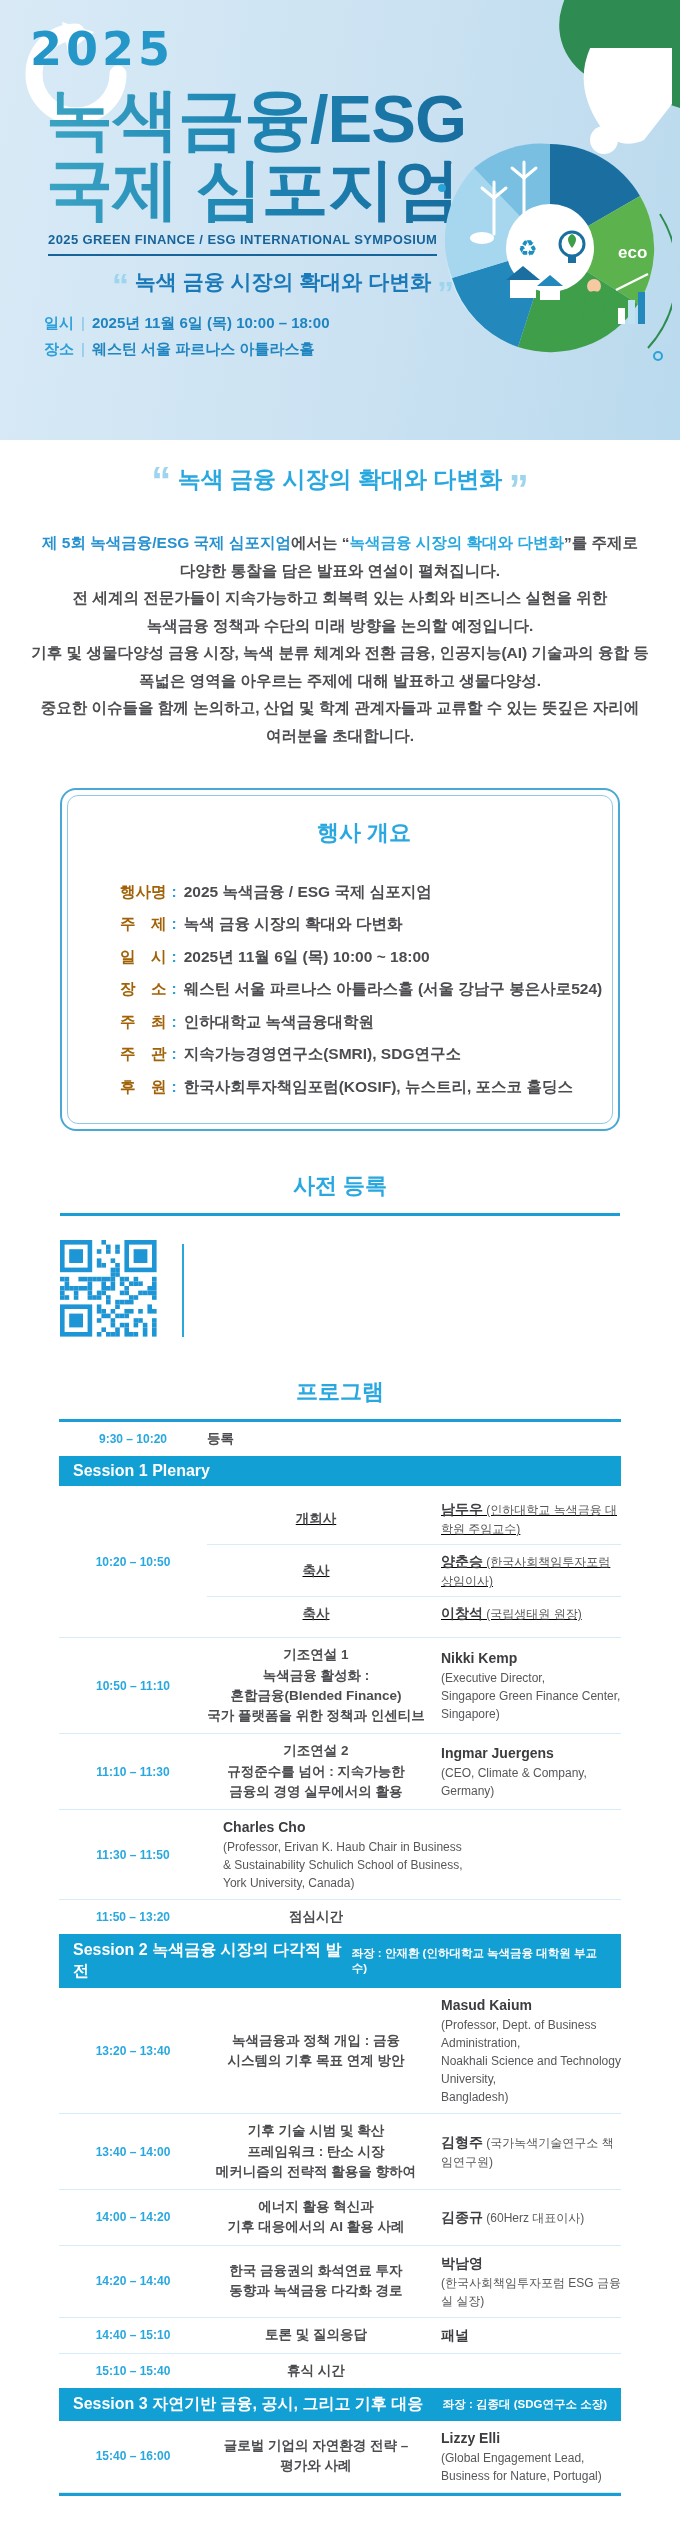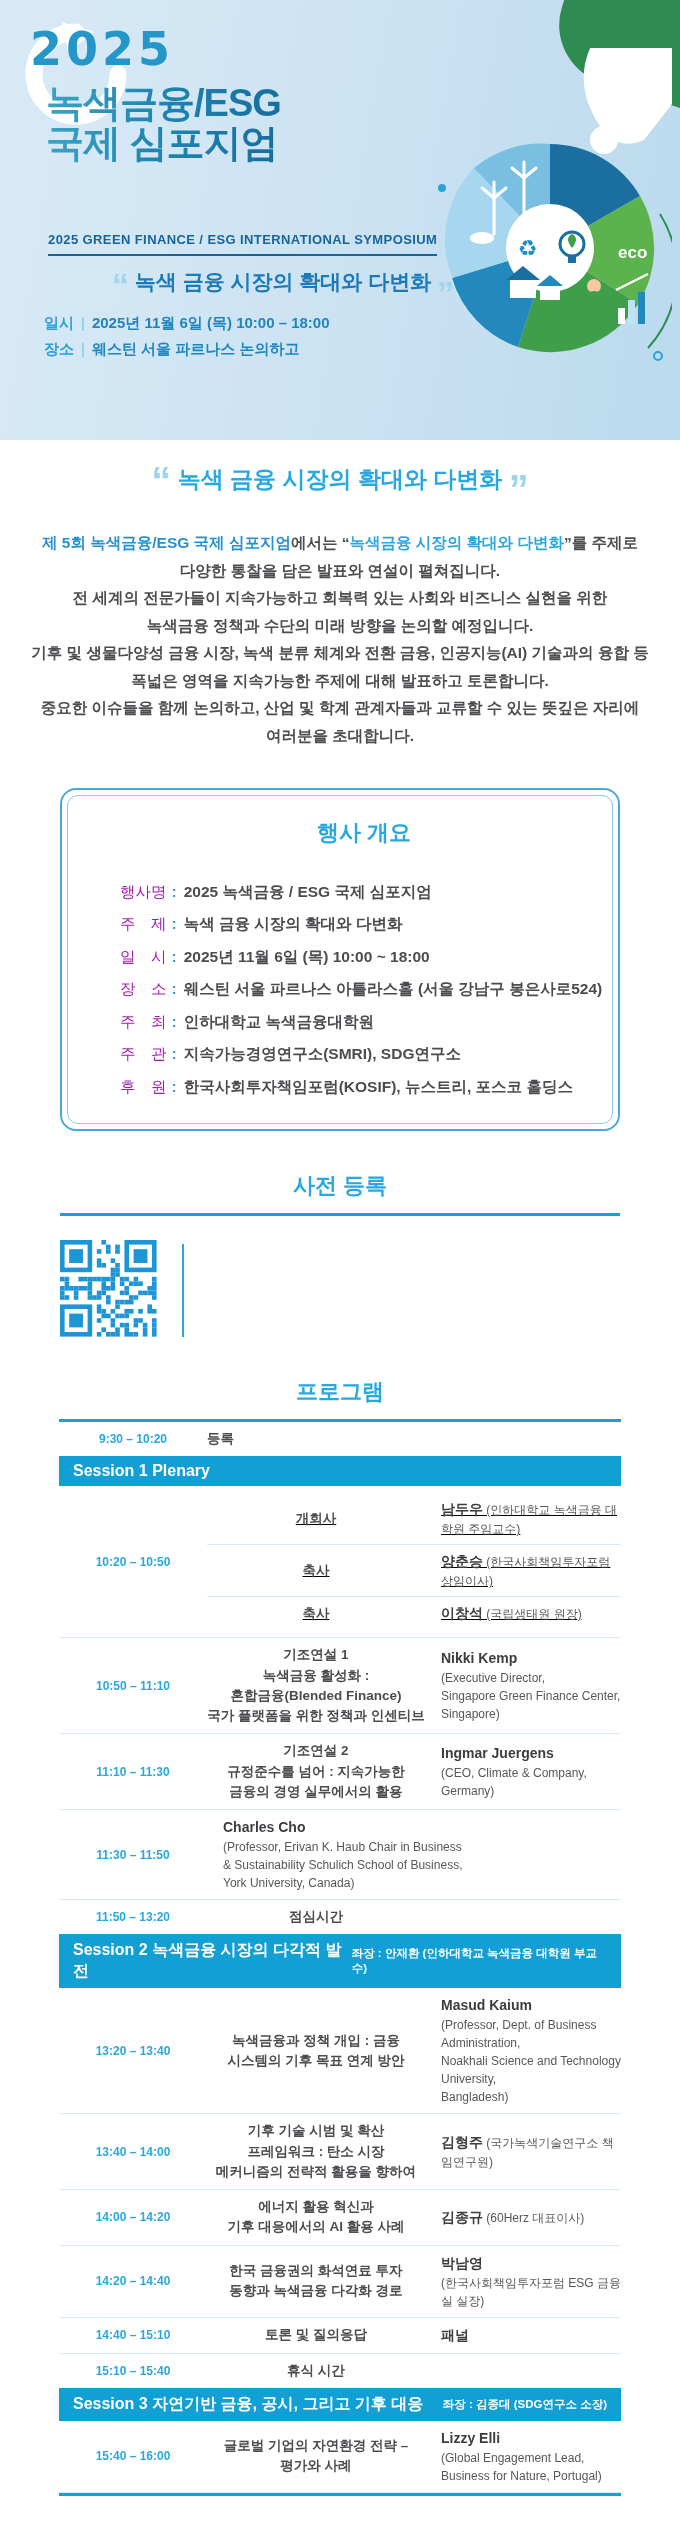--- a/index.html
+++ b/index.html
@@ -6,21 +6,21 @@
   html,body { background:#fff; }
   body { width:680px; font-family:"Liberation Sans","DejaVu Sans",sans-serif; }
   .page { position:relative; width:680px; height:2522px; overflow:hidden; background:#fff; }
 
   
   .hero { position:relative; height:440px; background:linear-gradient(100deg,#d9eaf6 0%,#cbe2f2 55%,#badaed 100%); overflow:hidden; }
   .hero-corner { position:absolute; right:-30px; top:-40px; width:150px; height:130px; background:#2e8c52; transform:rotate(18deg); border-radius:0 0 0 60px; }
   .yr-wrap { position:absolute; left:30px; top:22px; }
   .yr-arrow { position:absolute; left:-8px; top:-2px; }
   .yr { position:relative; font-size:46px; font-weight:900; letter-spacing:4px; color:#2496c8; font-family:"DejaVu Sans",sans-serif; }
-  .ttl { position:absolute; left:46px; top:84px; line-height:1.04; font-weight:900; font-size:38px; letter-spacing:-1px;
+  .ttl { position:absolute; left:46px; top:84px; line-height:1.04; font-weight:900; font-size:67px; letter-spacing:-1px;
          background:linear-gradient(90deg,#3ba4c4 0%,#1f86b4 45%,#176d9e 100%); -webkit-background-clip:text; background-clip:text; color:transparent; }
   .subttl { position:absolute; left:48px; top:232px; font-size:13px; font-weight:bold; letter-spacing:.4px; color:#17649a;
             border-bottom:2px solid #17649a; padding-bottom:7px; }
   .slogan { position:absolute; left:112px; top:268px; font-size:21px; font-weight:900; color:#1a79b8; }
   .q { color:#9fd4ee; font-size:34px; font-weight:900; line-height:0; position:relative; top:8px; }
   .q.close { top:16px; }
   .meta { position:absolute; left:44px; top:310px; font-size:15px; color:#2293cc; line-height:1.75; }
   .meta .lbl { font-weight:bold; color:#2a9fd8; }
   .meta .bar { color:#7cc3e6; padding:0 7px; font-weight:normal; }
   .meta .val { font-weight:bold; color:#1f85c0; }
@@ -32,21 +32,21 @@
   .intro-title .q { font-size:40px; }
   .intro-lines { margin-top:34px; font-size:15.5px; line-height:1.78; color:#4c4d50; font-weight:600; }
   .seg-blue { color:#2591d0; }
   .seg-cyan { color:#29a8e0; }
 
   
   .ov-box { position:relative; width:560px; margin:38px auto 0 auto; border:2px solid #49a9d6; border-radius:16px; padding:28px 10px 26px 58px; }
   .ov-box:before { content:""; position:absolute; inset:5px; border:1px solid #8fcbe8; border-radius:11px; pointer-events:none; }
   .ov-title { text-align:center; font-size:22px; font-weight:900; color:#29a8e0; margin-bottom:28px; }
   .ov-row { display:flex; font-size:15.5px; line-height:2.1; }
-  .ov-lbl { color:#a21caf; font-weight:400; white-space:pre; }
+  .ov-lbl { color:#a16207; font-weight:700; white-space:pre; }
   .ov-col { color:#2a9fd8; font-weight:900; padding:0 7px 0 5px; }
   .ov-val { color:#4b4c4f; font-weight:600; }
 
   
   .prereg { width:560px; margin:40px auto 0 auto; }
   .sec-title { text-align:center; font-size:22px; font-weight:900; color:#29a8e0; }
   .prereg-rule { border-top:3px solid #1b9ed6; margin-top:12px; }
   .prereg-body { display:flex; align-items:center; margin-top:24px; }
   .qr { flex:0 0 100px; }
   .prereg-div { width:2px; background:#29a8e0; align-self:stretch; margin:4px 0 4px 22px; }
@@ -105,21 +105,21 @@
       <span class="q">“</span>
       <span>녹색 금융 시장의 확대와 다변화</span>
       <span class="q close">”</span>
     </div>
 
     <div class="meta">
       <div>
         <span class="lbl">일시</span><span class="bar">|</span><span class="val">2025년 11월 6일 (목) 10:00 – 18:00</span>
       </div>
       <div>
-        <span class="lbl">장소</span><span class="bar">|</span><span class="val">웨스틴 서울 파르나스 논의하고</span>
+        <span class="lbl">장소</span><span class="bar">|</span><span class="val">웨스틴 서울 파르나스 아틀라스홀</span>
       </div>
     </div>
 
     <div class="illus">
       <svg width="250" height="360" viewBox="0 0 250 360">
         <g>
           <circle cx="128" cy="200" r="104" fill="#cde9f6"></circle>
           <path d="M128 200 L128 96 A104 104 0 0 1 218 148 Z" fill="#1b6fa0"></path>
           <path d="M128 200 L218 148 A104 104 0 0 1 216 256 Z" fill="#5cb24c"></path>
           <path d="M128 200 L216 256 A104 104 0 0 1 96 299 Z" fill="#3f9e49"></path>
@@ -186,21 +186,21 @@
       <span class="q">“</span>
       <span>녹색 금융 시장의 확대와 다변화</span>
       <span class="q close">”</span>
     </div>
     <div class="intro-lines" id="intro-lines">
         <div><span class="seg-blue">제 5회 녹색금융/ESG 국제 심포지엄</span><span>에서는 “</span><span class="seg-cyan">녹색금융 시장의 확대와 다변화</span><span>”를 주제로</span></div>
         <div><span>다양한 통찰을 담은 발표와 연설이 펼쳐집니다.</span></div>
         <div><span>전 세계의 전문가들이 지속가능하고 회복력 있는 사회와 비즈니스 실현을 위한</span></div>
         <div><span>녹색금융 정책과 수단의 미래 방향을 논의할 예정입니다.</span></div>
         <div><span>기후 및 생물다양성 금융 시장, 녹색 분류 체계와 전환 금융, 인공지능(AI) 기술과의 융합 등</span></div>
-        <div><span>폭넓은 영역을 지속가능한 주제에 대해 발표하고 토론합니다.</span></div>
+        <div><span>폭넓은 영역을 아우르는 주제에 대해 발표하고 생물다양성.</span></div>
         <div><span>중요한 이슈들을 함께 논의하고, 산업 및 학계 관계자들과 교류할 수 있는 뜻깊은 자리에</span></div>
         <div><span>여러분을 초대합니다.</span></div>
       </div>
   </div>
 
   <div class="ov-box">
     <div class="ov-title">행사 개요</div>
     <div id="ov-rows">
         <div class="ov-row">
           <span class="ov-lbl">행사명</span>

